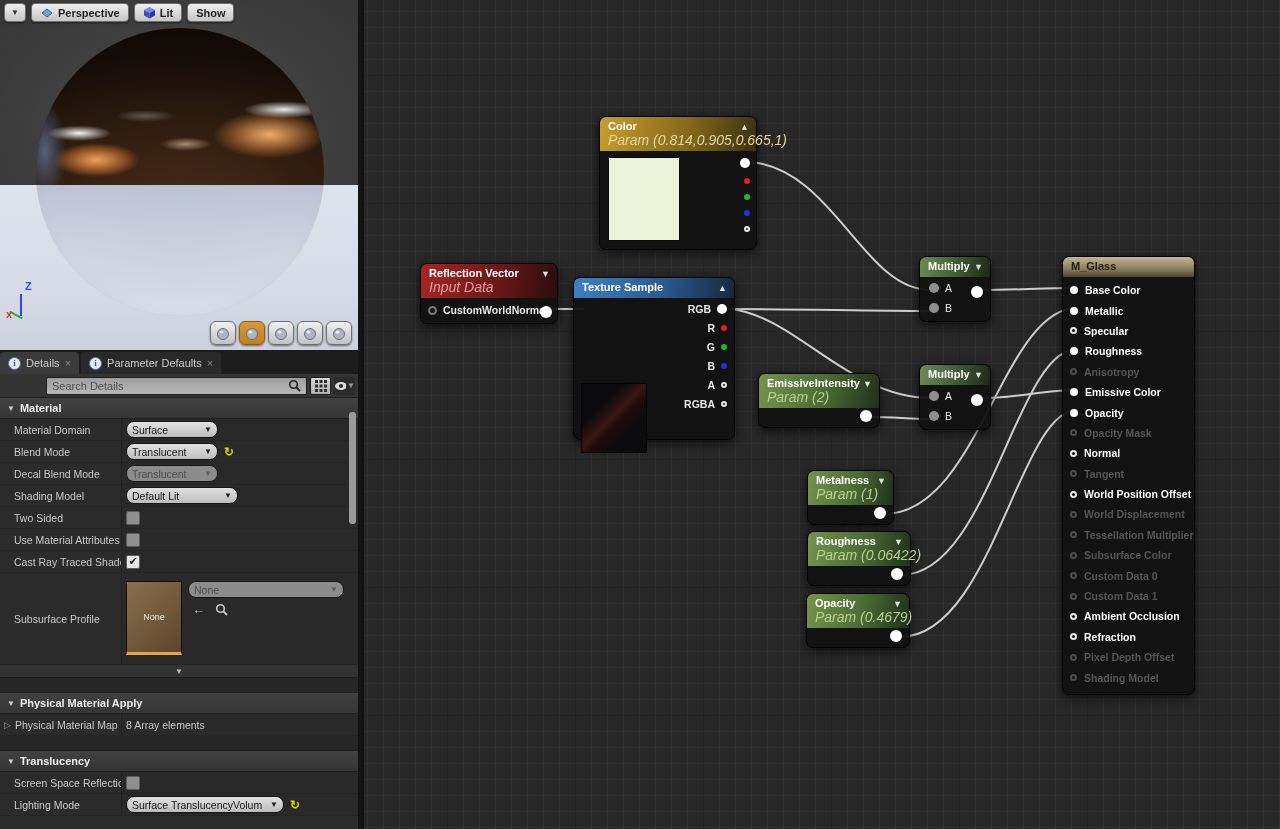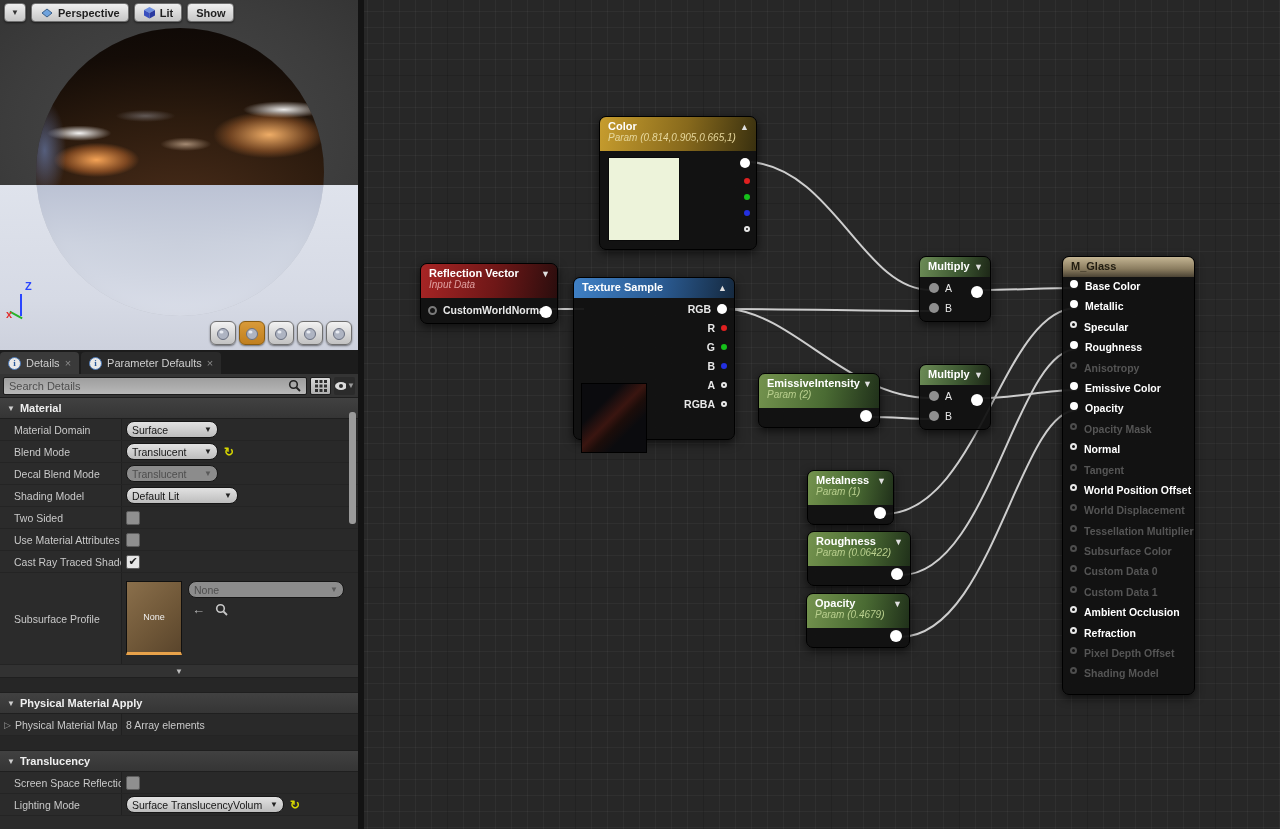--- a/index.html
+++ b/index.html
@@ -60,21 +60,21 @@
   .tab.active { background:#3a3a3a; }
   .tab.inactive { background:#292929; margin-left:2px; }
   .tab-label { white-space:nowrap; overflow:hidden; text-overflow:clip; max-width:112px; }
   .tab-close { color:#8a8a8a; font-size:11px; }
   .info-icon { width:13px; height:13px; border-radius:50%; background:#e8e8e8; border:1px solid #4a78b8;
     color:#2a5a9a; font-size:9px; font-weight:bold; font-family:"Liberation Serif", serif;
     display:flex; align-items:center; justify-content:center; }
 
   .searchrow { height:23px; background:#343434; display:flex; align-items:center; gap:3px; padding:2px 3px; }
   .searchbox { flex:1; height:18px; background:linear-gradient(#9e9e9e,#b8b8b8); border:1px solid #1c1c1c;
-    border-radius:2px; display:flex; align-items:center; padding:0 5px; }
+    border-radius:2px; display:flex; align-items:center; padding:0 5px;margin-left:43px; }
   .searchbox input { flex:1; border:none; outline:none; background:transparent; font-size:11px; color:#3e3e3e;
     font-family:"Liberation Sans", sans-serif; }
   .searchbox input::placeholder { color:#4e4e4e; }
   .sq-btn { width:21px; height:18px; border-radius:2px; display:flex; align-items:center; justify-content:center; }
   .sq-btn.light { background:linear-gradient(#d8d8d8,#aeaeae); border:1px solid #1c1c1c; }
   .sq-btn.dark { background:#2b2b2b; }
   .eye-caret { color:#9a9a9a; font-size:8px; margin-left:1px; }
 
   .sec-header { height:22px; background:linear-gradient(#414141,#353535); border-top:1px solid #1f1f1f;
     border-bottom:1px solid #1f1f1f; display:flex; align-items:center; gap:5px; padding-left:7px;
@@ -118,21 +118,21 @@
       linear-gradient(rgba(255,255,255,.04) 1px, transparent 1px),
       linear-gradient(90deg, rgba(255,255,255,.04) 1px, transparent 1px);
     background-size:128px 128px, 128px 128px, 16px 16px, 16px 16px;
     background-position:-45px -53px, -45px -53px, -45px -53px, -45px -53px; }
   .wires { position:absolute; left:0; top:0; width:916px; height:829px; }
 
   .node { position:absolute; background:rgba(17,17,17,.94); border:1px solid #000; border-radius:7px;
     box-shadow:0 3px 10px rgba(0,0,0,.65); color:#e8e8e8; }
   .node-header { border-radius:6px 6px 0 0; padding:3px 7px 3px 8px; position:relative; }
   .node-title { font-size:11px; font-weight:bold; color:#fff; white-space:nowrap; }
-  .node-sub { font-size:10px; font-style:italic; white-space:nowrap; }
+  .node-sub { font-size:14px; font-style:italic; white-space:nowrap; }
   .hdr-caret { position:absolute; right:7px; top:5px; font-size:9px; color:#e0e0e0; }
 
   .hdr-gold { background:linear-gradient(100deg,#c79d2e,#87691c 55%,#39300f); }
   .hdr-gold .node-sub { color:#e6d79c; }
   .hdr-red { background:linear-gradient(100deg,#a82525,#6e1717 55%,#2a0d0d); }
   .hdr-red .node-sub { color:#e0a0a0; }
   .hdr-blue { background:linear-gradient(100deg,#3f80c5,#2a5a91 55%,#15293f); }
   .hdr-green { background:linear-gradient(100deg,#6c8c56,#3f5a33 55%,#1d2717); }
   .hdr-pgreen { background:linear-gradient(100deg,#74934e,#4a6b33 55%,#20301a); }
   .hdr-pgreen .node-sub, .hdr-green .node-sub { color:#b9cf8e; }
@@ -168,21 +168,21 @@
   
   .mul-body { padding:5px 8px 7px 9px; display:flex; flex-direction:column; gap:8px; position:relative; }
   .out-dot { position:absolute; right:7px; top:7px; width:12px; height:12px; border-radius:50%; background:#fff; }
 
   
   .pout-body { position:relative; height:19px; }
   .pout-body .out-dot { top:2px; }
 
   
   .mg-body { padding:3px 0 6px 0; }
-  .mg-row { display:flex; gap:7px; height:20.4px; padding-left:7px; font-size:10.5px; }
+  .mg-row { display:flex; align-items:center; gap:7px; height:20.4px; padding-left:7px; font-size:10.5px; }
   .mg-row .pin { width:7px; height:7px; border:2.5px solid #e8e8e8; background:transparent; }
   .mg-row.connected .pin { background:#fff; border-color:#fff; width:8px; height:8px; }
   .mg-row .mg-label { color:#fff; font-weight:bold; white-space:nowrap; }
   .mg-row.disabled .pin { border-color:#4d4d4d; }
   .mg-row.disabled .mg-label { color:#555; }
 </style>
 </head>
 <body>
 
 <div class="graph">

